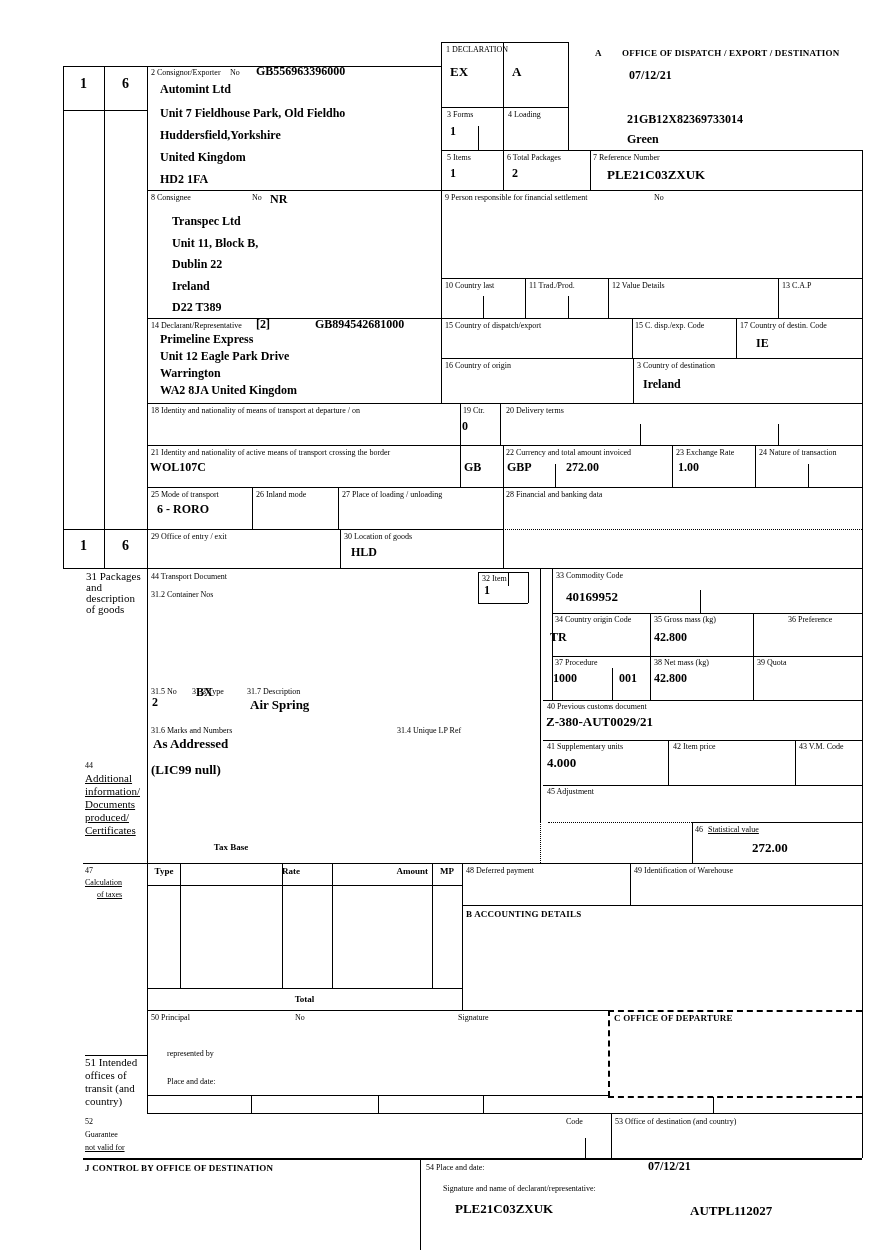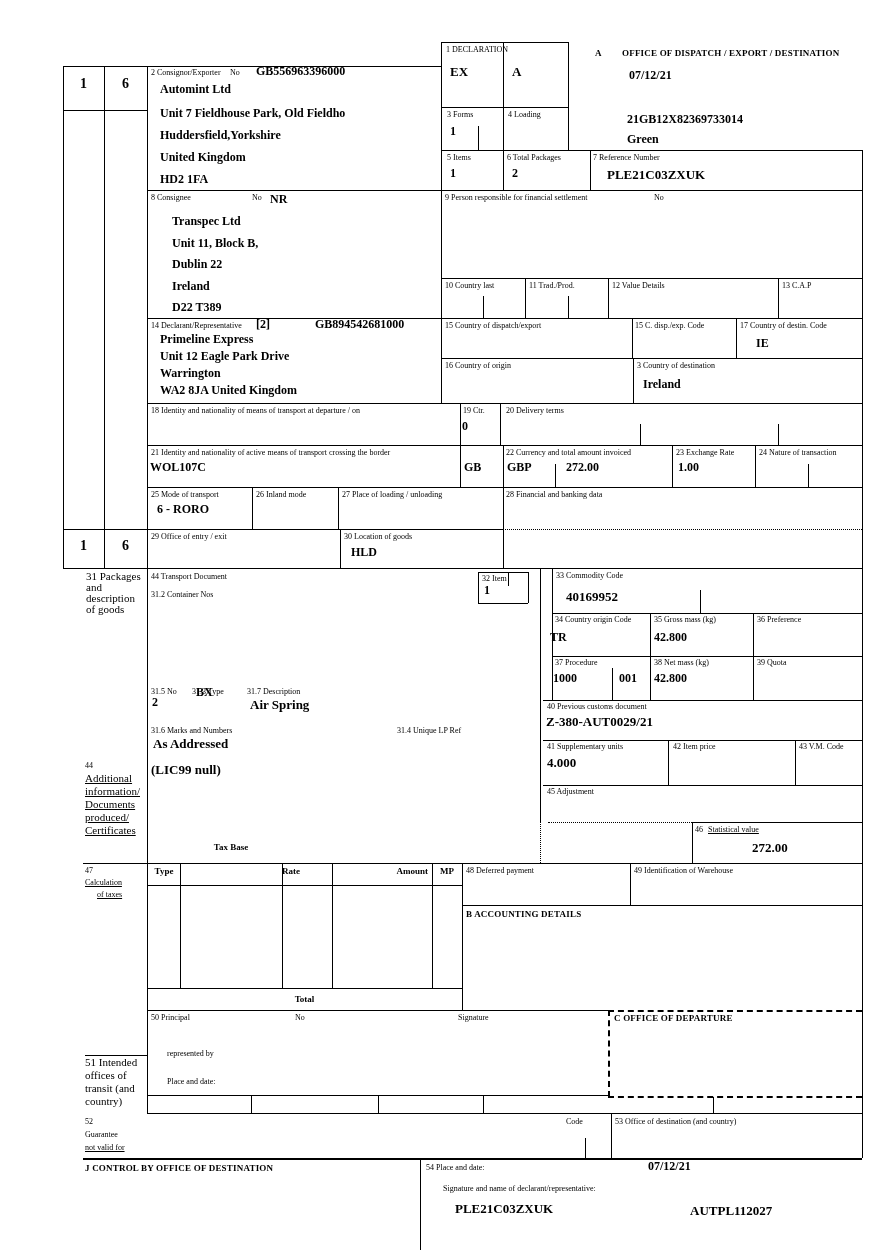--- a/index.html
+++ b/index.html
@@ -135,21 +135,21 @@
 
   <span class="lbl" style="left:482px;top:574px">32 Item</span>
   <span class="val" style="left:484px;top:583px">1</span>
 
   <span class="lbl" style="left:556px;top:571px">33 Commodity Code</span>
   <span class="val big" style="left:566px;top:589px">40169952</span>
   <span class="lbl" style="left:555px;top:615px">34 Country origin Code</span>
   <span class="val" style="left:550px;top:630px">TR</span>
   <span class="lbl" style="left:654px;top:615px">35 Gross mass (kg)</span>
   <span class="val" style="left:654px;top:630px">42.800</span>
-  <span class="lbl" style="left:757px;top:615px">36 Preference</span>
+  <span class="lbl" style="left:788px;top:615px">36 Preference</span>
   <span class="lbl" style="left:555px;top:658px">37 Procedure</span>
   <span class="val" style="left:553px;top:671px">1000</span>
   <span class="val" style="left:619px;top:671px">001</span>
   <span class="lbl" style="left:654px;top:658px">38 Net mass (kg)</span>
   <span class="val" style="left:654px;top:671px">42.800</span>
   <span class="lbl" style="left:757px;top:658px">39 Quota</span>
 
   <span class="lbl" style="left:547px;top:702px">40 Previous customs document</span>
   <span class="val big" style="left:546px;top:714px">Z-380-AUT0029/21</span>
   <span class="lbl" style="left:547px;top:742px">41 Supplementary units</span>

